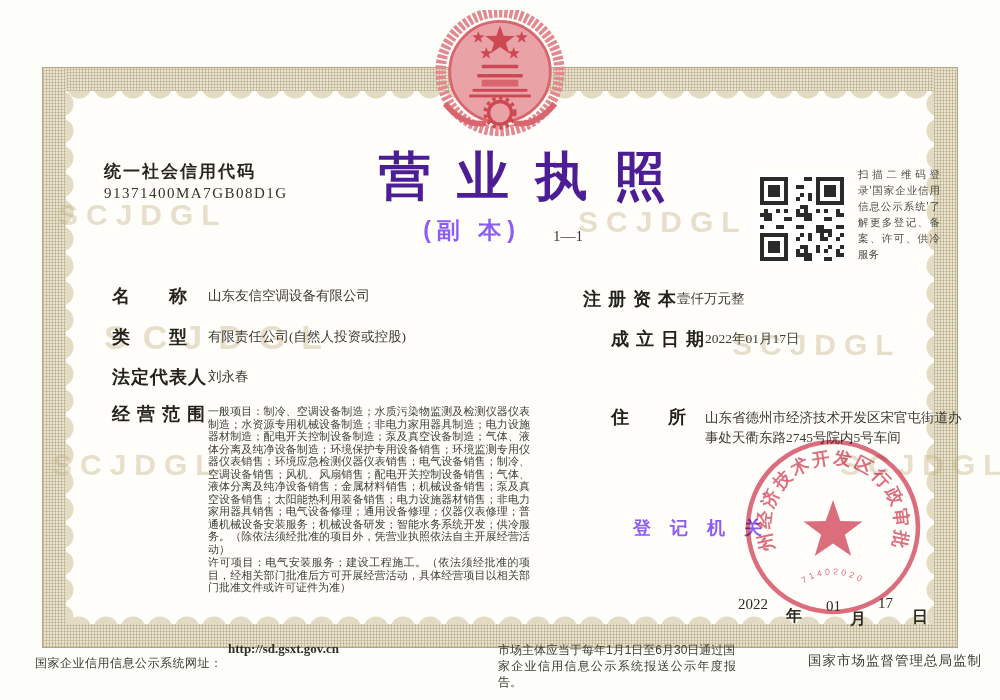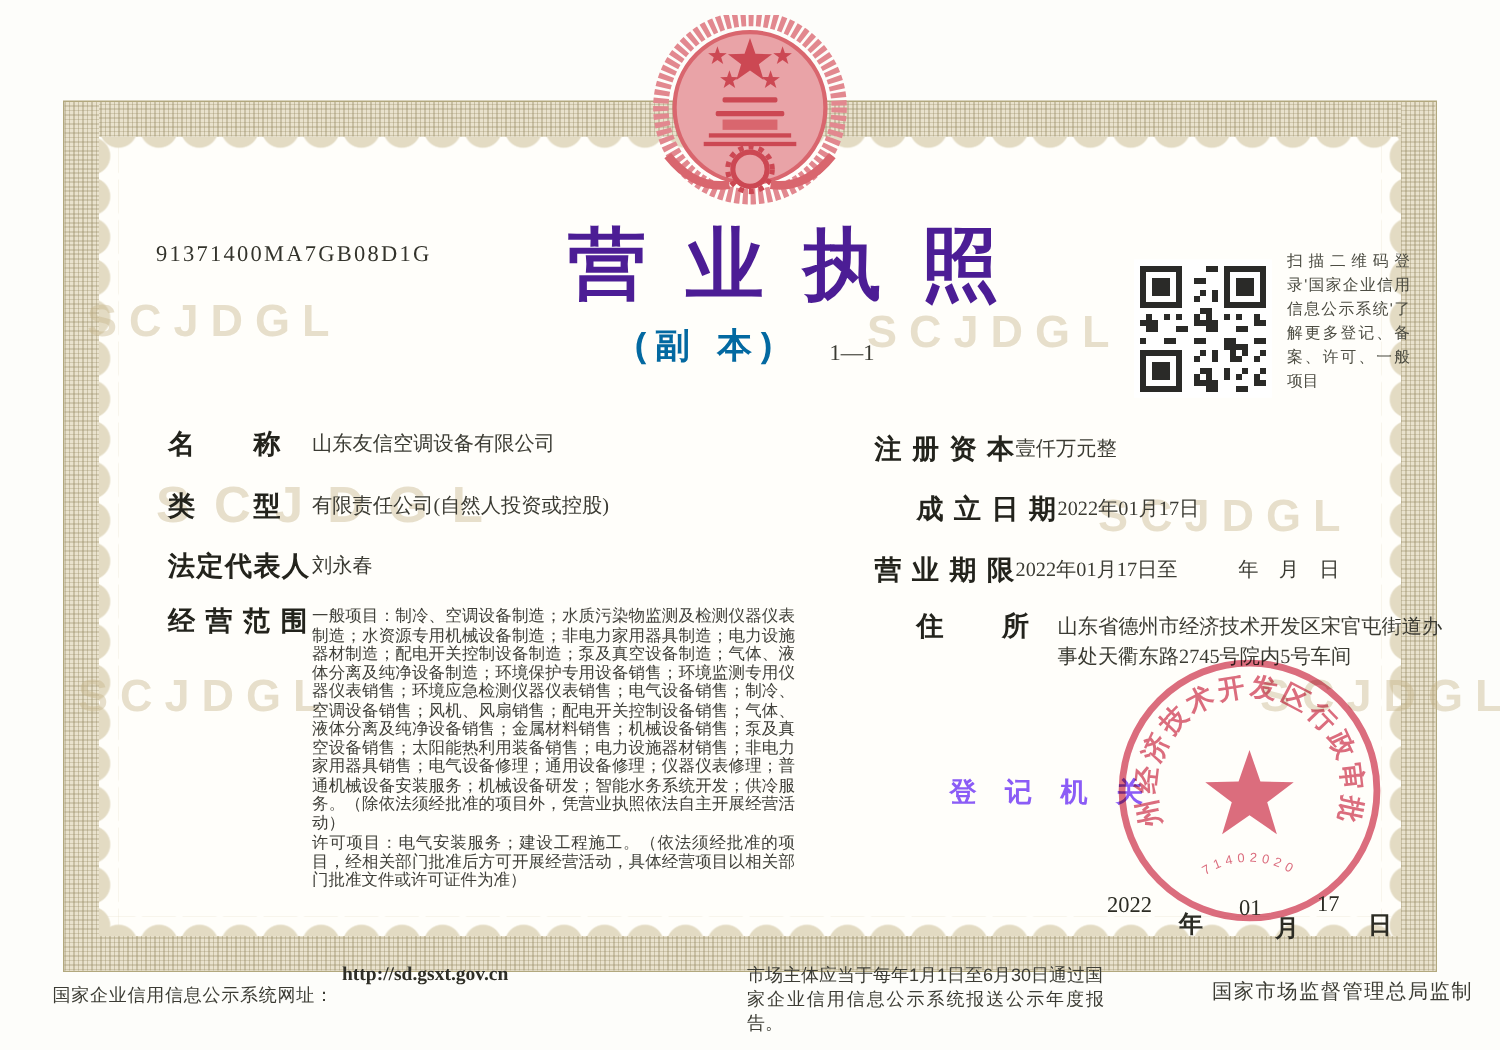--- a/index.html
+++ b/index.html
@@ -39,21 +39,21 @@
 
   
   .emblem{position:absolute;left:430px;top:10px;}
   .codeblock{position:absolute;left:104px;top:160px;}
   .codelabel{font-size:17px;font-weight:bold;letter-spacing:2px;color:#27271f;}
   .codeval{margin-top:2px;font-family:"Liberation Serif",serif;font-size:15px;
            letter-spacing:1.5px;color:#33332b;}
   .title{position:absolute;left:352px;top:142px;width:320px;text-align:right;
          font-size:52px;font-weight:900;letter-spacing:6px;color:#4c1d95;}
   .subtitle{position:absolute;left:352px;top:215px;width:240px;text-align:center;
-            font-size:23px;font-weight:600;letter-spacing:6px;color:#0369a1;}
+            font-size:23px;font-weight:600;letter-spacing:6px;color:#8b5cf6;}
   .copyidx{position:absolute;left:553px;top:228px;font-family:"Liberation Serif",serif;
            font-size:15px;color:#3a3a32;}
   .qr{position:absolute;left:756px;top:173px;width:92px;height:92px;background:#fff;}
   .qrcaption{position:absolute;left:858px;top:166px;width:82px;font-size:10.5px;
              line-height:16px;color:#4c4c42;text-align:justify;}
 
   
   .row{position:absolute;}
   .flabel{display:inline-block;vertical-align:top;font-size:18px;font-weight:bold;
           color:#23231c;letter-spacing:1px;white-space:nowrap;}
@@ -127,20 +127,21 @@
         <rect x="33" y="74" width="54" height="2.5"></rect>
       </g>
       <circle cx="60" cy="90" r="10" fill="#e9a3a7" stroke="#cc4853" stroke-width="3"></circle>
       <circle cx="60" cy="90" r="13" fill="none" stroke="#cc4853" stroke-width="3" stroke-dasharray="3 3"></circle>
       <path d="M12,82 Q28,102 48,99" fill="none" stroke="#d9666e" stroke-width="5"></path>
       <path d="M108,82 Q92,102 72,99" fill="none" stroke="#d9666e" stroke-width="5"></path>
     </svg>
   </div>
 
   <div class="codeblock">
+    <div class="codelabel">统一社会信用代码</div>
     <div class="codeval">91371400MA7GB08D1G</div>
   </div>
 
   <div class="title">营 业 执 照</div>
   <div class="subtitle">(副  本)</div>
   <div class="copyidx">1—1</div>
 
   <div class="qr">
     <svg width="92" height="92" viewBox="0 0 23 23" shape-rendering="crispEdges">
       <rect width="23" height="23" fill="#ffffff"></rect>
@@ -230,43 +231,40 @@
             <rect x="20" y="20" width="1" height="1"></rect>
             <rect x="21" y="20" width="1" height="1"></rect>
             <rect x="12" y="21" width="1" height="1"></rect>
             <rect x="13" y="21" width="1" height="1"></rect>
             <rect x="17" y="21" width="1" height="1"></rect>
             <rect x="18" y="21" width="1" height="1"></rect>
           </g>
       </g>
     </svg>
   </div>
-  <div class="qrcaption">扫描二维码登录'国家企业信用信息公示系统'了解更多登记、备案、许可、一般项目</div>
+  <div class="qrcaption">扫描二维码登录'国家企业信用信息公示系统'了解更多登记、备案、许可、供冷服务</div>
 
   <div class="row lcol" style="left:112px;top:284px;">
     <span class="flabel">名　　称</span><span class="fvalue">山东友信空调设备有限公司</span>
   </div>
   <div class="row lcol" style="left:112px;top:325px;">
     <span class="flabel">类　　型</span><span class="fvalue">有限责任公司(自然人投资或控股)</span>
   </div>
   <div class="row lcol" style="left:112px;top:365px;">
     <span class="flabel">法定代表人</span><span class="fvalue">刘永春</span>
   </div>
   <div class="row lcol" style="left:112px;top:402px;">
     <span class="flabel">经 营 范 围</span><span class="fvalue scopeval" style="width:322px;"><p>一般项目：制冷、空调设备制造；水质污染物监测及检测仪器仪表制造；水资源专用机械设备制造；非电力家用器具制造；电力设施器材制造；配电开关控制设备制造；泵及真空设备制造；气体、液体分离及纯净设备制造；环境保护专用设备销售；环境监测专用仪器仪表销售；环境应急检测仪器仪表销售；电气设备销售；制冷、空调设备销售；风机、风扇销售；配电开关控制设备销售；气体、液体分离及纯净设备销售；金属材料销售；机械设备销售；泵及真空设备销售；太阳能热利用装备销售；电力设施器材销售；非电力家用器具销售；电气设备修理；通用设备修理；仪器仪表修理；普通机械设备安装服务；机械设备研发；智能水务系统开发；供冷服务。（除依法须经批准的项目外，凭营业执照依法自主开展经营活动）</p><p>许可项目：电气安装服务；建设工程施工。（依法须经批准的项目，经相关部门批准后方可开展经营活动，具体经营项目以相关部门批准文件或许可证件为准）</p></span>
   </div>
 
   <div class="row rcol" style="left:583px;top:287px;">
     <span class="flabel">注 册 资 本</span><span class="fvalue">壹仟万元整</span>
   </div>
   <div class="row rcol" style="left:583px;top:327px;margin-left:28px;">
     <span class="flabel">成 立 日 期</span><span class="fvalue">2022年01月17日</span>
-  </div>
-  <div class="row rcol" style="left:583px;top:368px;">
-    <span class="flabel">营 业 期 限</span><span class="fvalue">2022年01月17日至　　　年　月　日</span>
   </div>
   <div class="row rcol" style="left:583px;top:405px;margin-left:28px;">
     <span class="flabel">住　　所</span><span class="fvalue" style="line-height:20px;">山东省德州市经济技术开发区宋官屯街道办事处天衢东路2745号院内5号车间</span>
   </div>
 
   <div class="registry">登 记 机 关</div>
 
   <div class="seal">
     <svg width="178" height="178" viewBox="0 0 176 176">
       <defs>

